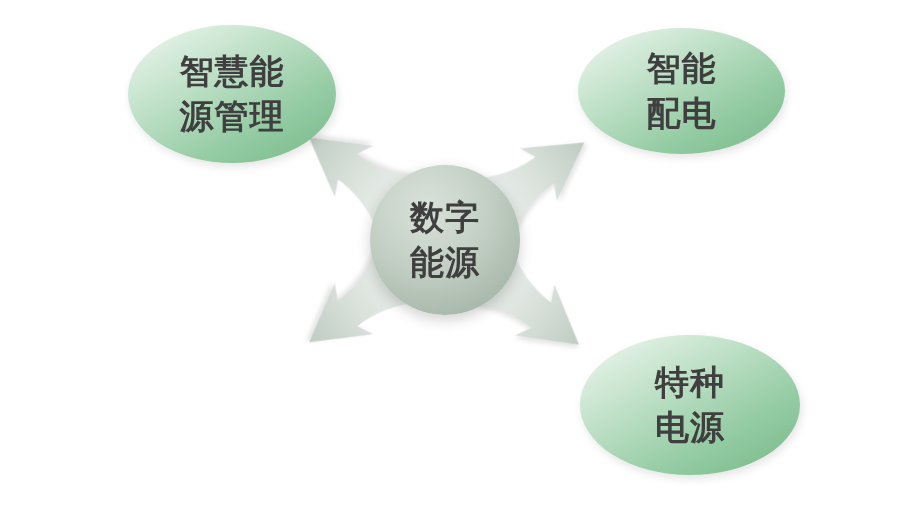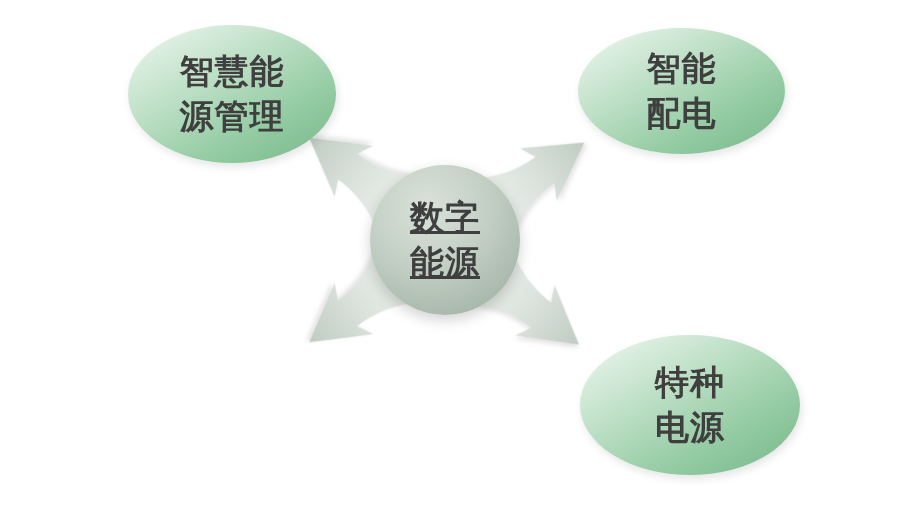--- a/index.html
+++ b/index.html
@@ -44,21 +44,21 @@
   }
   .center-circle {
     background: radial-gradient(circle at 38% 28%, #dae2da 0%, #c2cec3 45%, #a9b9ac 78%, #9aac9e 100%);
     box-shadow: 0 5px 14px rgba(0,0,0,0.18);
     font-size: 34px;
   }
   .node-top-left     { left: 128px; top: 25px;  width: 208px; height: 138px; }
   .node-top-right    { left: 578px; top: 28px;  width: 207px; height: 126px; }
   .node-bottom-left  { left: 114px; top: 338px; width: 216px; height: 126px; }
   .node-bottom-right { left: 580px; top: 335px; width: 220px; height: 140px; text-align: right; }
-  .node-center       { left: 370px; top: 165px; width: 150px; height: 150px; text-decoration: underline; }
+  .node-center       { left: 370px; top: 165px; width: 150px; height: 150px; }
 </style>
 </head>
 <body>
 
 <div class="stage">
 
   <svg class="arrows-layer" viewBox="0 0 900 510">
     <defs>
       <linearGradient id="arrowGrad" x1="0" y1="0" x2="1" y2="0">
         <stop offset="0%" stop-color="#f3f5f3"></stop>

